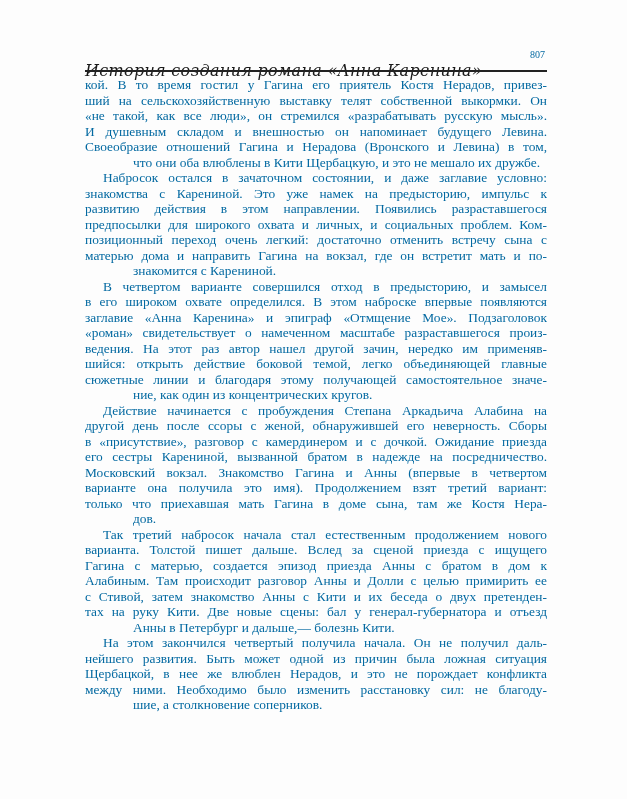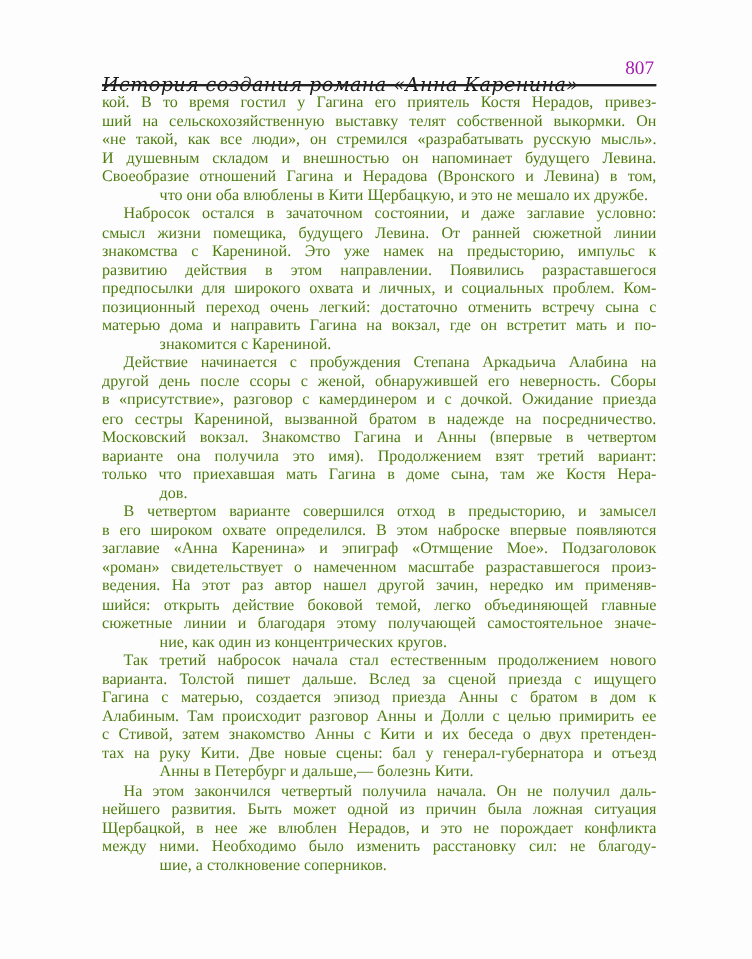--- a/index.html
+++ b/index.html
@@ -2,24 +2,24 @@
 <html><head>
 <meta charset="utf-8">
 <style>
   html, body { margin: 0; padding: 0; background: #ffffff; }
   body { width: 627px; height: 799px; position: relative; overflow: hidden; }
   .page { position: absolute; left: 0; top: 0; width: 627px; height: 799px; background: #fdfdfd; }
   .running-head { position: absolute; left: 85px; top: 49px; width: 462px; height: 18px; }
   .running-title { position: absolute; left: 0; width: 420px; text-align: left; top: 12px;
     font-family: "DejaVu Serif", serif; font-style: italic; font-size: 16px; color: #1a1a1a; letter-spacing: 0.3px; }
   .page-number { position: absolute; right: 2px; top: 0;
-    font-family: "Liberation Serif", serif; font-size: 16px; color: #a21caf; }
+    font-family: "Liberation Serif", serif; font-size: 10px; color: #0369a1; }
   .rule { position: absolute; left: 85px; top: 70px; width: 462px; height: 1.5px; background: #222; }
   .body-text { position: absolute; left: 85px; top: 77px; width: 462px;
-    font-family: "Liberation Serif", serif; font-size: 13.4px; line-height: 15.5px; color: #4d7c0f; }
+    font-family: "Liberation Serif", serif; font-size: 13.4px; line-height: 15.5px; color: #0369a1; }
   .line { display: block; white-space: nowrap; text-align: justify; text-align-last: justify; height: 15.5px; }
   .line.last { text-align-last: left; margin-left: 48px; }
   .line.indent { padding-left: 18px; }
 </style>
 </head>
 <body>
 
 <div class="page">
   <div class="running-head">
     <span class="running-title">История создания романа «Анна Каренина»</span>
@@ -30,47 +30,46 @@
       <div class="paragraph">
         <span class="line">кой. В то время гостил у Гагина его приятель Костя Нерадов, привез-</span>
         <span class="line">ший на сельскохозяйственную выставку телят собственной выкормки. Он</span>
         <span class="line">«не такой, как все люди», он стремился «разрабатывать русскую мысль».</span>
         <span class="line">И душевным складом и внешностью он напоминает будущего Левина.</span>
         <span class="line">Своеобразие отношений Гагина и Нерадова (Вронского и Левина) в том,</span>
         <span class="line last">что они оба влюблены в Кити Щербацкую, и это не мешало их дружбе.</span>
       </div>
       <div class="paragraph">
         <span class="line indent">Набросок остался в зачаточном состоянии, и даже заглавие условно:</span>
-        <span class="line">смысл жизни помещика, будущего Левина. От ранней сюжетной линии</span>
         <span class="line">знакомства с Карениной. Это уже намек на предысторию, импульс к</span>
         <span class="line">развитию действия в этом направлении. Появились разраставшегося</span>
         <span class="line">предпосылки для широкого охвата и личных, и социальных проблем. Ком-</span>
         <span class="line">позиционный переход очень легкий: достаточно отменить встречу сына с</span>
         <span class="line">матерью дома и направить Гагина на вокзал, где он встретит мать и по-</span>
         <span class="line last">знакомится с Карениной.</span>
+      </div>
+      <div class="paragraph">
+        <span class="line indent">В четвертом варианте совершился отход в предысторию, и замысел</span>
+        <span class="line">в его широком охвате определился. В этом наброске впервые появляются</span>
+        <span class="line">заглавие «Анна Каренина» и эпиграф «Отмщение Мое». Подзаголовок</span>
+        <span class="line">«роман» свидетельствует о намеченном масштабе разраставшегося произ-</span>
+        <span class="line">ведения. На этот раз автор нашел другой зачин, нередко им применяв-</span>
+        <span class="line">шийся: открыть действие боковой темой, легко объединяющей главные</span>
+        <span class="line">сюжетные линии и благодаря этому получающей самостоятельное значе-</span>
+        <span class="line last">ние, как один из концентрических кругов.</span>
       </div>
       <div class="paragraph">
         <span class="line indent">Действие начинается с пробуждения Степана Аркадьича Алабина на</span>
         <span class="line">другой день после ссоры с женой, обнаружившей его неверность. Сборы</span>
         <span class="line">в «присутствие», разговор с камердинером и с дочкой. Ожидание приезда</span>
         <span class="line">его сестры Карениной, вызванной братом в надежде на посредничество.</span>
         <span class="line">Московский вокзал. Знакомство Гагина и Анны (впервые в четвертом</span>
         <span class="line">варианте она получила это имя). Продолжением взят третий вариант:</span>
         <span class="line">только что приехавшая мать Гагина в доме сына, там же Костя Нера-</span>
         <span class="line last">дов.</span>
-      </div>
-      <div class="paragraph">
-        <span class="line indent">В четвертом варианте совершился отход в предысторию, и замысел</span>
-        <span class="line">в его широком охвате определился. В этом наброске впервые появляются</span>
-        <span class="line">заглавие «Анна Каренина» и эпиграф «Отмщение Мое». Подзаголовок</span>
-        <span class="line">«роман» свидетельствует о намеченном масштабе разраставшегося произ-</span>
-        <span class="line">ведения. На этот раз автор нашел другой зачин, нередко им применяв-</span>
-        <span class="line">шийся: открыть действие боковой темой, легко объединяющей главные</span>
-        <span class="line">сюжетные линии и благодаря этому получающей самостоятельное значе-</span>
-        <span class="line last">ние, как один из концентрических кругов.</span>
       </div>
       <div class="paragraph">
         <span class="line indent">Так третий набросок начала стал естественным продолжением нового</span>
         <span class="line">варианта. Толстой пишет дальше. Вслед за сценой приезда с ищущего</span>
         <span class="line">Гагина с матерью, создается эпизод приезда Анны с братом в дом к</span>
         <span class="line">Алабиным. Там происходит разговор Анны и Долли с целью примирить ее</span>
         <span class="line">с Стивой, затем знакомство Анны с Кити и их беседа о двух претенден-</span>
         <span class="line">тах на руку Кити. Две новые сцены: бал у генерал-губернатора и отъезд</span>
         <span class="line last">Анны в Петербург и дальше,— болезнь Кити.</span>
       </div>

